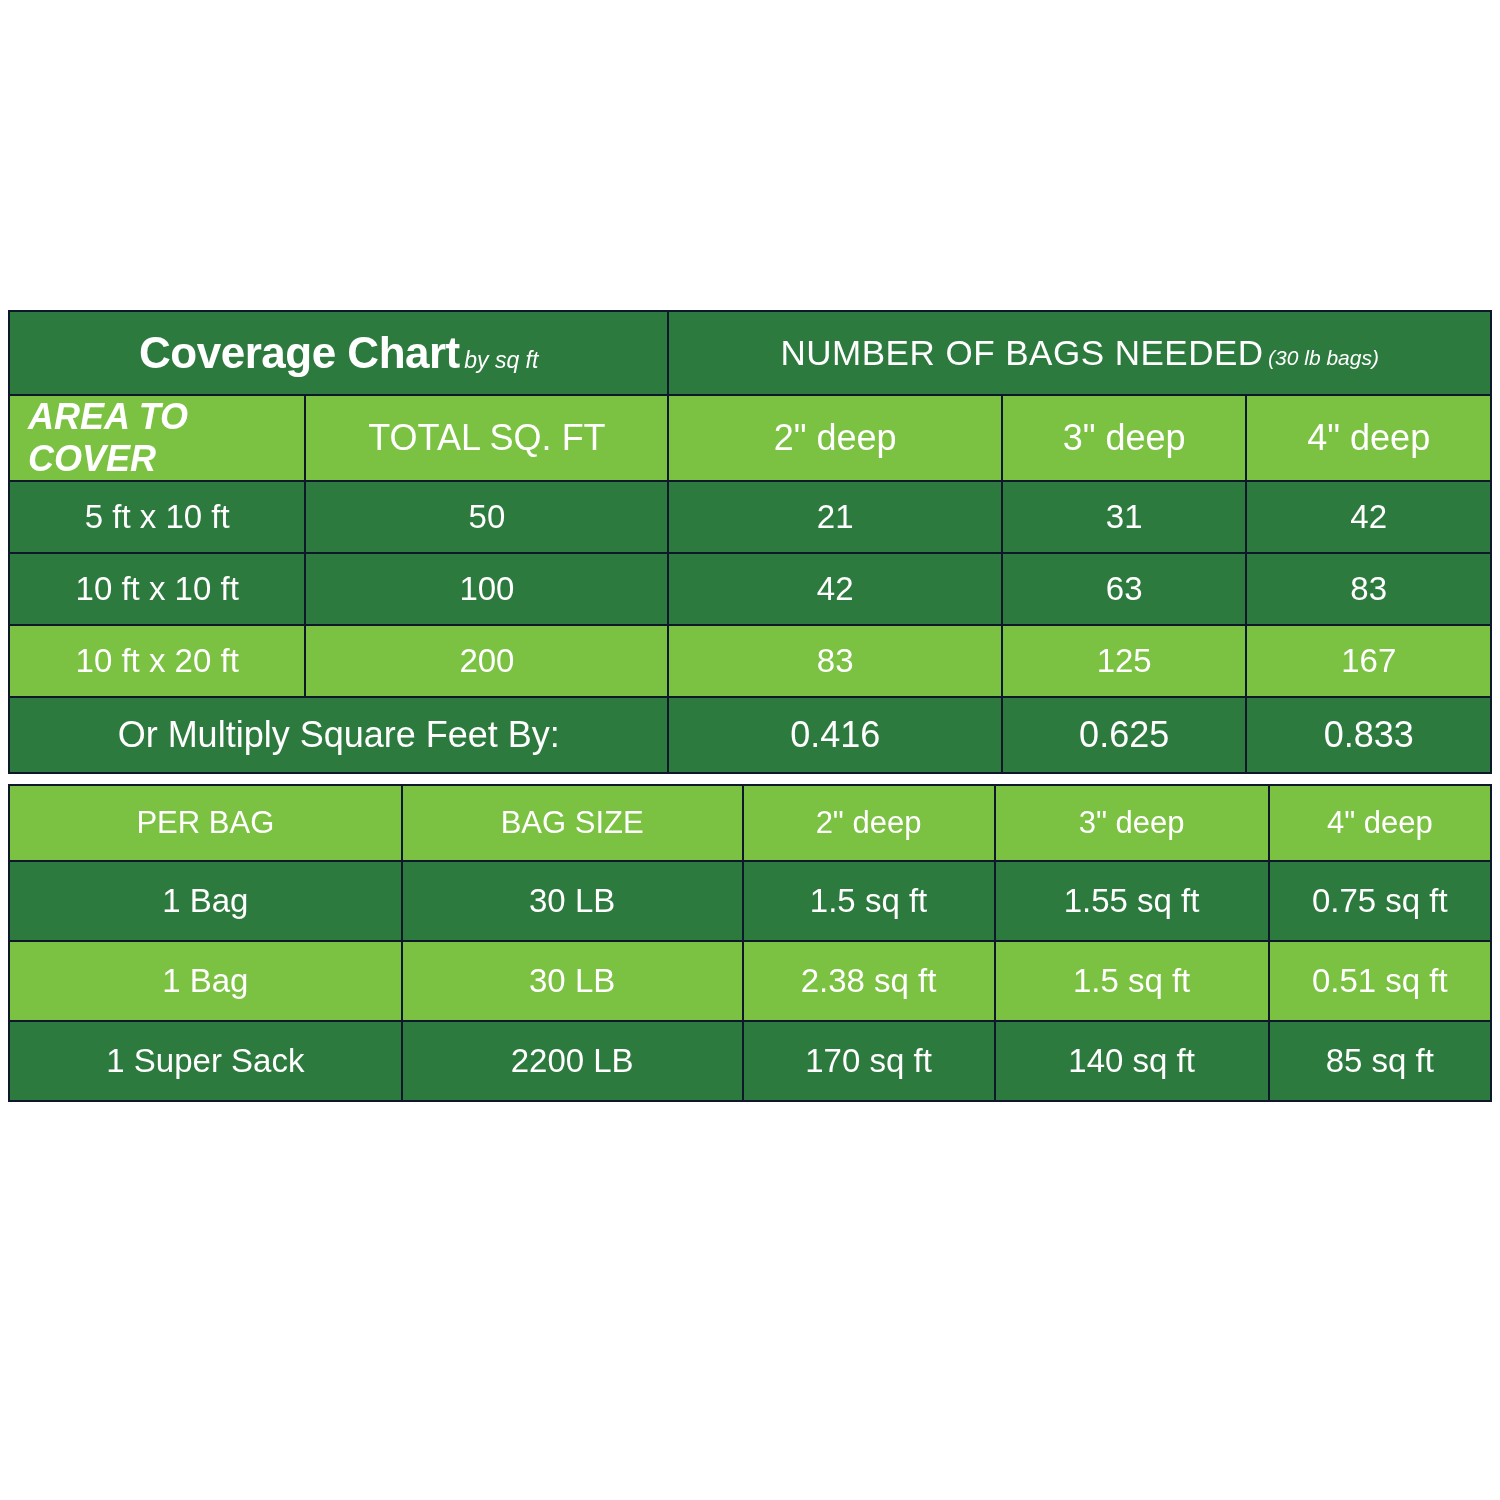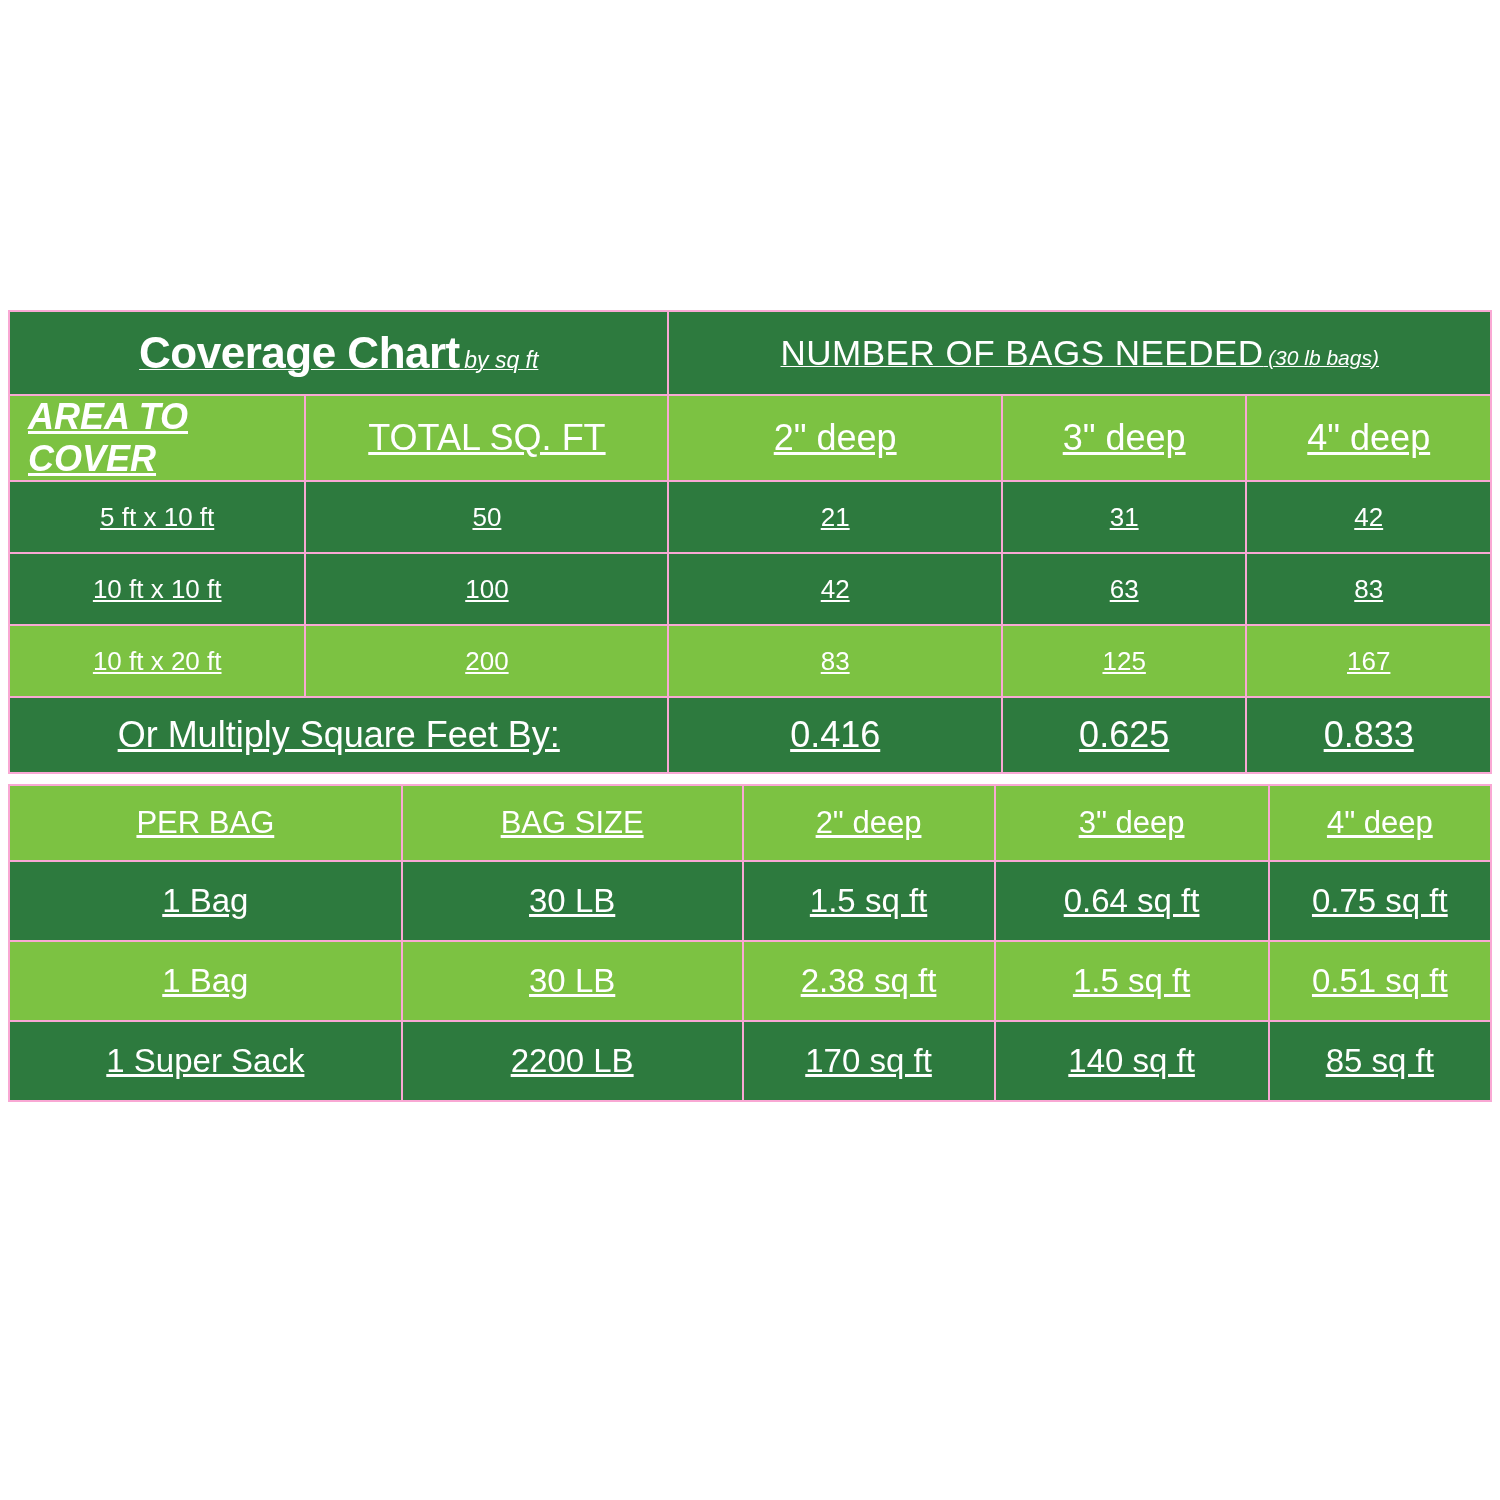--- a/index.html
+++ b/index.html
@@ -19,26 +19,25 @@
     left: 8px;
     top: 310px;
     width: 1484px;
   }
   table {
     border-collapse: collapse;
     table-layout: fixed;
     width: 100%;
   }
   td, th {
-    border: 2px solid #f9a8d4;
+    border: 2px solid #0f172a;
     text-align: center;
     vertical-align: middle;
     font-weight: normal;
     padding: 0;
-    text-decoration: underline;
   }
   .dark   { background: #2d7a3e; }
   .light  { background: #7cc242; }
 
   
   .t1 .titlerow td {
     height: 82px;
     background: #2d7a3e;
   }
   .title-main {
@@ -67,21 +66,21 @@
   }
   .headrow .area {
     font-style: italic;
     font-weight: bold;
     text-align: left;
     padding-left: 18px;
     font-size: 29px;
   }
   .t1 .datarow td {
     height: 70px;
-    font-size: 26px;
+    font-size: 33px;
   }
   .t1 .lastrow td {
     height: 74px;
     font-size: 36px;
     background: #2d7a3e;
   }
 
   
   .gap { height: 10px; background: #ffffff; }
 
@@ -179,21 +178,21 @@
         <td class="light">BAG SIZE</td>
         <td class="light">2" deep</td>
         <td class="light">3" deep</td>
         <td class="light">4" deep</td>
       </tr>
 
       <tr class="datarow">
         <td class="dark">1 Bag</td>
         <td class="dark">30 LB</td>
         <td class="dark">1.5 sq ft</td>
-        <td class="dark">0.64 sq ft</td>
+        <td class="dark">1.55 sq ft</td>
         <td class="dark">0.75 sq ft</td>
       </tr>
       <tr class="datarow">
         <td class="light">1 Bag</td>
         <td class="light">30 LB</td>
         <td class="light">2.38 sq ft</td>
         <td class="light">1.5 sq ft</td>
         <td class="light">0.51 sq ft</td>
       </tr>
       <tr class="datarow">

